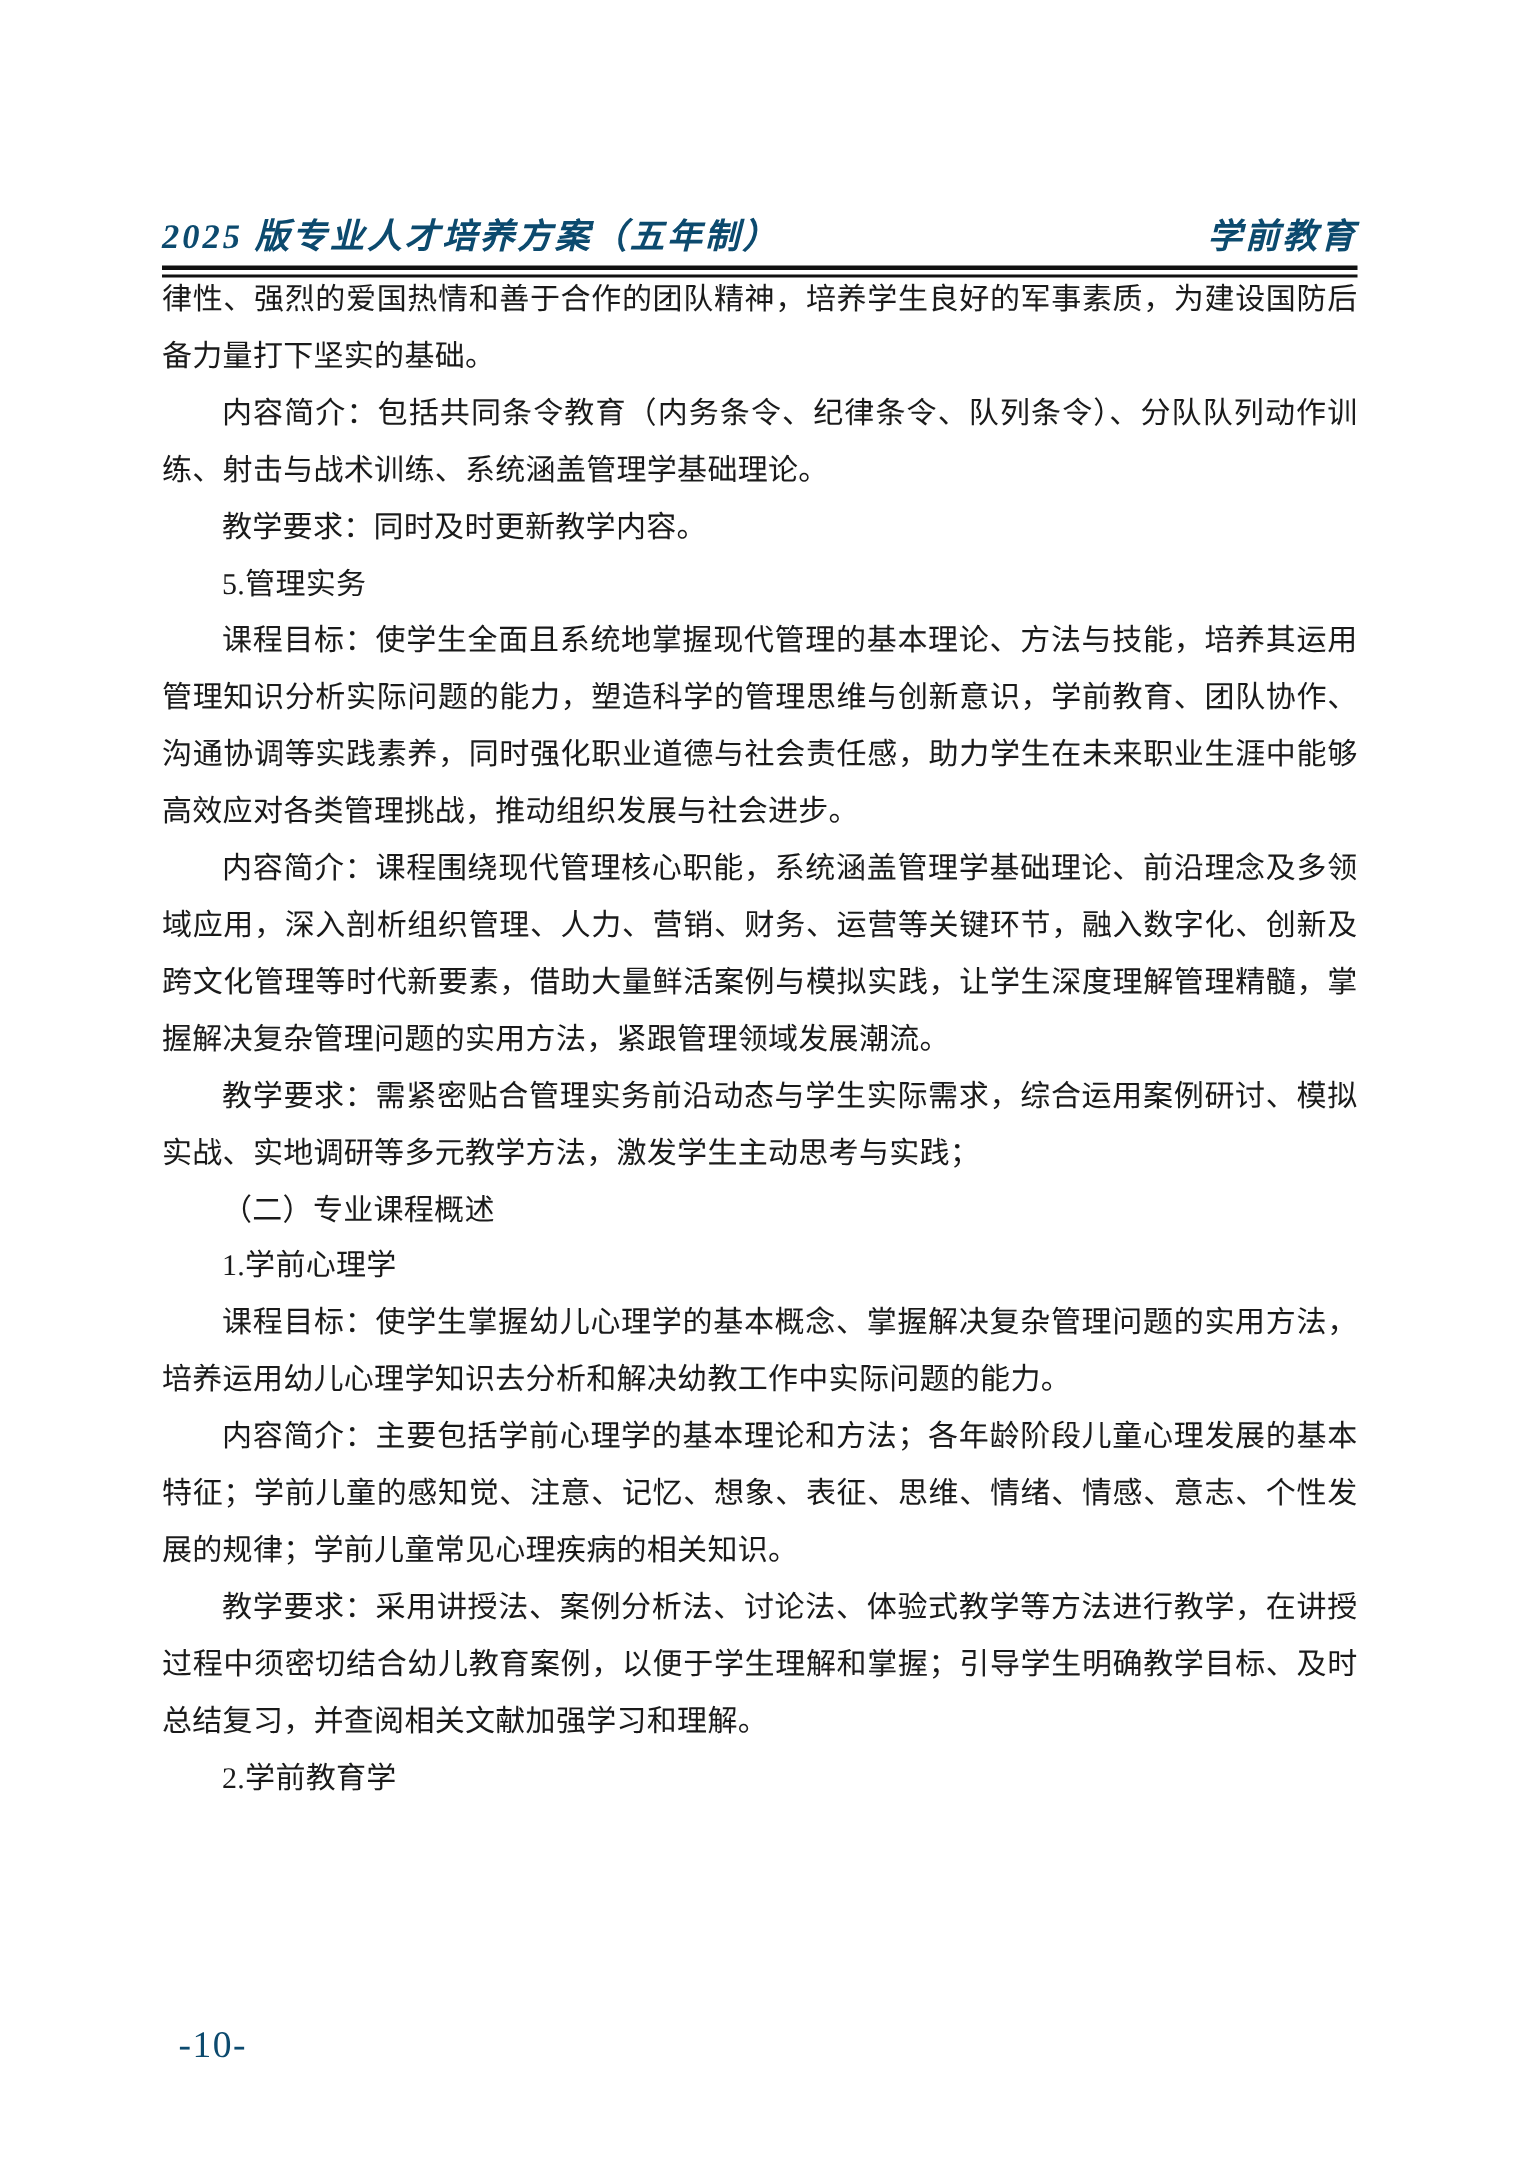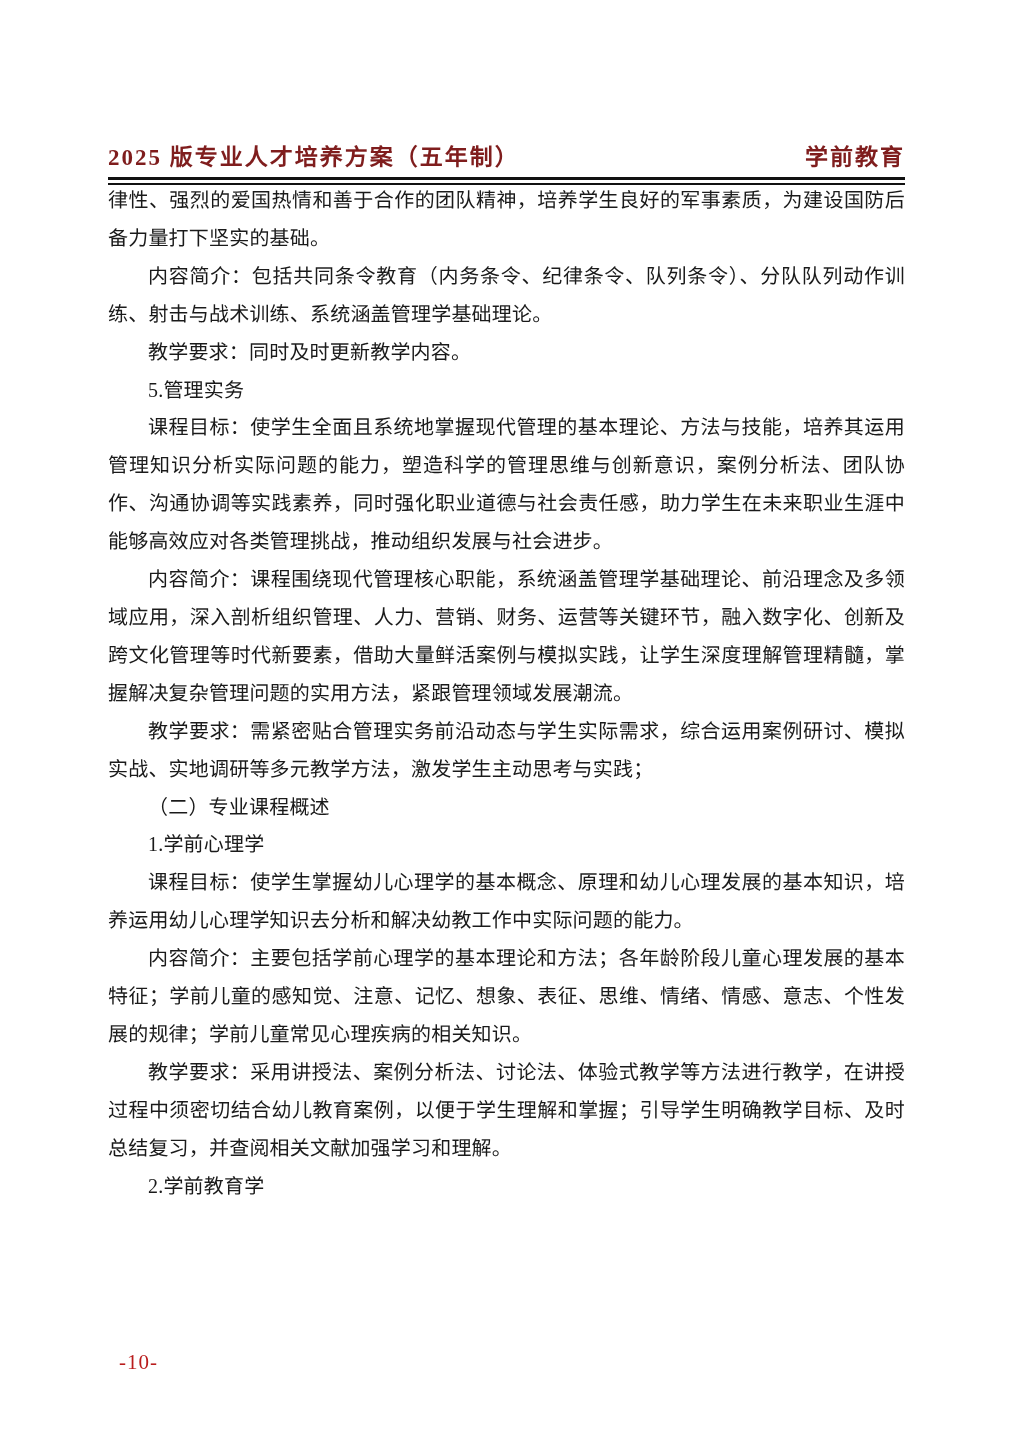--- a/index.html
+++ b/index.html
@@ -22,22 +22,23 @@
     left: 108px;
     top: 138px;
     width: 797px;
   }
   .header-titles {
     display: flex;
     justify-content: space-between;
     align-items: baseline;
     font-size: 23px;
     font-weight: bold;
+    font-style: italic;
     letter-spacing: 2px;
-    color: #7f1d1d;
+    color: #0c4a6e;
     white-space: nowrap;
   }
   .header-rule {
     margin-top: 5px;
     height: 3px;             
     border-top: 3px solid #111111;
     border-bottom: 2px solid #111111;
   }
   
   .doc-body {
@@ -56,22 +57,22 @@
     padding: 0;
   }
   .doc-body p.indent {
     text-indent: 2em;
   }
   
   .page-footer {
     position: absolute;
     left: 119px;
     top: 1350px;
-    font-size: 21px;
-    color: #b91c1c;
+    font-size: 25px;
+    color: #0c4a6e;
     letter-spacing: 1px;
   }
 </style>
 </head>
 <body>
 
 <div class="page">
 
   <div class="page-header">
     <div class="header-titles">
@@ -79,26 +80,26 @@
       <span>学前教育</span>
     </div>
     <div class="header-rule"></div>
   </div>
 
   <div class="doc-body">
     <p>律性、强烈的爱国热情和善于合作的团队精神，培养学生良好的军事素质，为建设国防后备力量打下坚实的基础。</p>
     <p class="indent">内容简介：包括共同条令教育（内务条令、纪律条令、队列条令）、分队队列动作训练、射击与战术训练、系统涵盖管理学基础理论。</p>
     <p class="indent">教学要求：同时及时更新教学内容。</p>
     <p class="indent">5.管理实务</p>
-    <p class="indent">课程目标：使学生全面且系统地掌握现代管理的基本理论、方法与技能，培养其运用管理知识分析实际问题的能力，塑造科学的管理思维与创新意识，案例分析法、团队协作、沟通协调等实践素养，同时强化职业道德与社会责任感，助力学生在未来职业生涯中能够高效应对各类管理挑战，推动组织发展与社会进步。</p>
+    <p class="indent">课程目标：使学生全面且系统地掌握现代管理的基本理论、方法与技能，培养其运用管理知识分析实际问题的能力，塑造科学的管理思维与创新意识，学前教育、团队协作、沟通协调等实践素养，同时强化职业道德与社会责任感，助力学生在未来职业生涯中能够高效应对各类管理挑战，推动组织发展与社会进步。</p>
     <p class="indent">内容简介：课程围绕现代管理核心职能，系统涵盖管理学基础理论、前沿理念及多领域应用，深入剖析组织管理、人力、营销、财务、运营等关键环节，融入数字化、创新及跨文化管理等时代新要素，借助大量鲜活案例与模拟实践，让学生深度理解管理精髓，掌握解决复杂管理问题的实用方法，紧跟管理领域发展潮流。</p>
     <p class="indent">教学要求：需紧密贴合管理实务前沿动态与学生实际需求，综合运用案例研讨、模拟实战、实地调研等多元教学方法，激发学生主动思考与实践；</p>
     <p class="indent">（二）专业课程概述</p>
     <p class="indent">1.学前心理学</p>
-    <p class="indent">课程目标：使学生掌握幼儿心理学的基本概念、原理和幼儿心理发展的基本知识，培养运用幼儿心理学知识去分析和解决幼教工作中实际问题的能力。</p>
+    <p class="indent">课程目标：使学生掌握幼儿心理学的基本概念、掌握解决复杂管理问题的实用方法，培养运用幼儿心理学知识去分析和解决幼教工作中实际问题的能力。</p>
     <p class="indent">内容简介：主要包括学前心理学的基本理论和方法；各年龄阶段儿童心理发展的基本特征；学前儿童的感知觉、注意、记忆、想象、表征、思维、情绪、情感、意志、个性发展的规律；学前儿童常见心理疾病的相关知识。</p>
     <p class="indent">教学要求：采用讲授法、案例分析法、讨论法、体验式教学等方法进行教学，在讲授过程中须密切结合幼儿教育案例，以便于学生理解和掌握；引导学生明确教学目标、及时总结复习，并查阅相关文献加强学习和理解。</p>
     <p class="indent">2.学前教育学</p>
   </div>
 
   <div class="page-footer">-10-</div>
 
 </div>
 
 </body></html>

